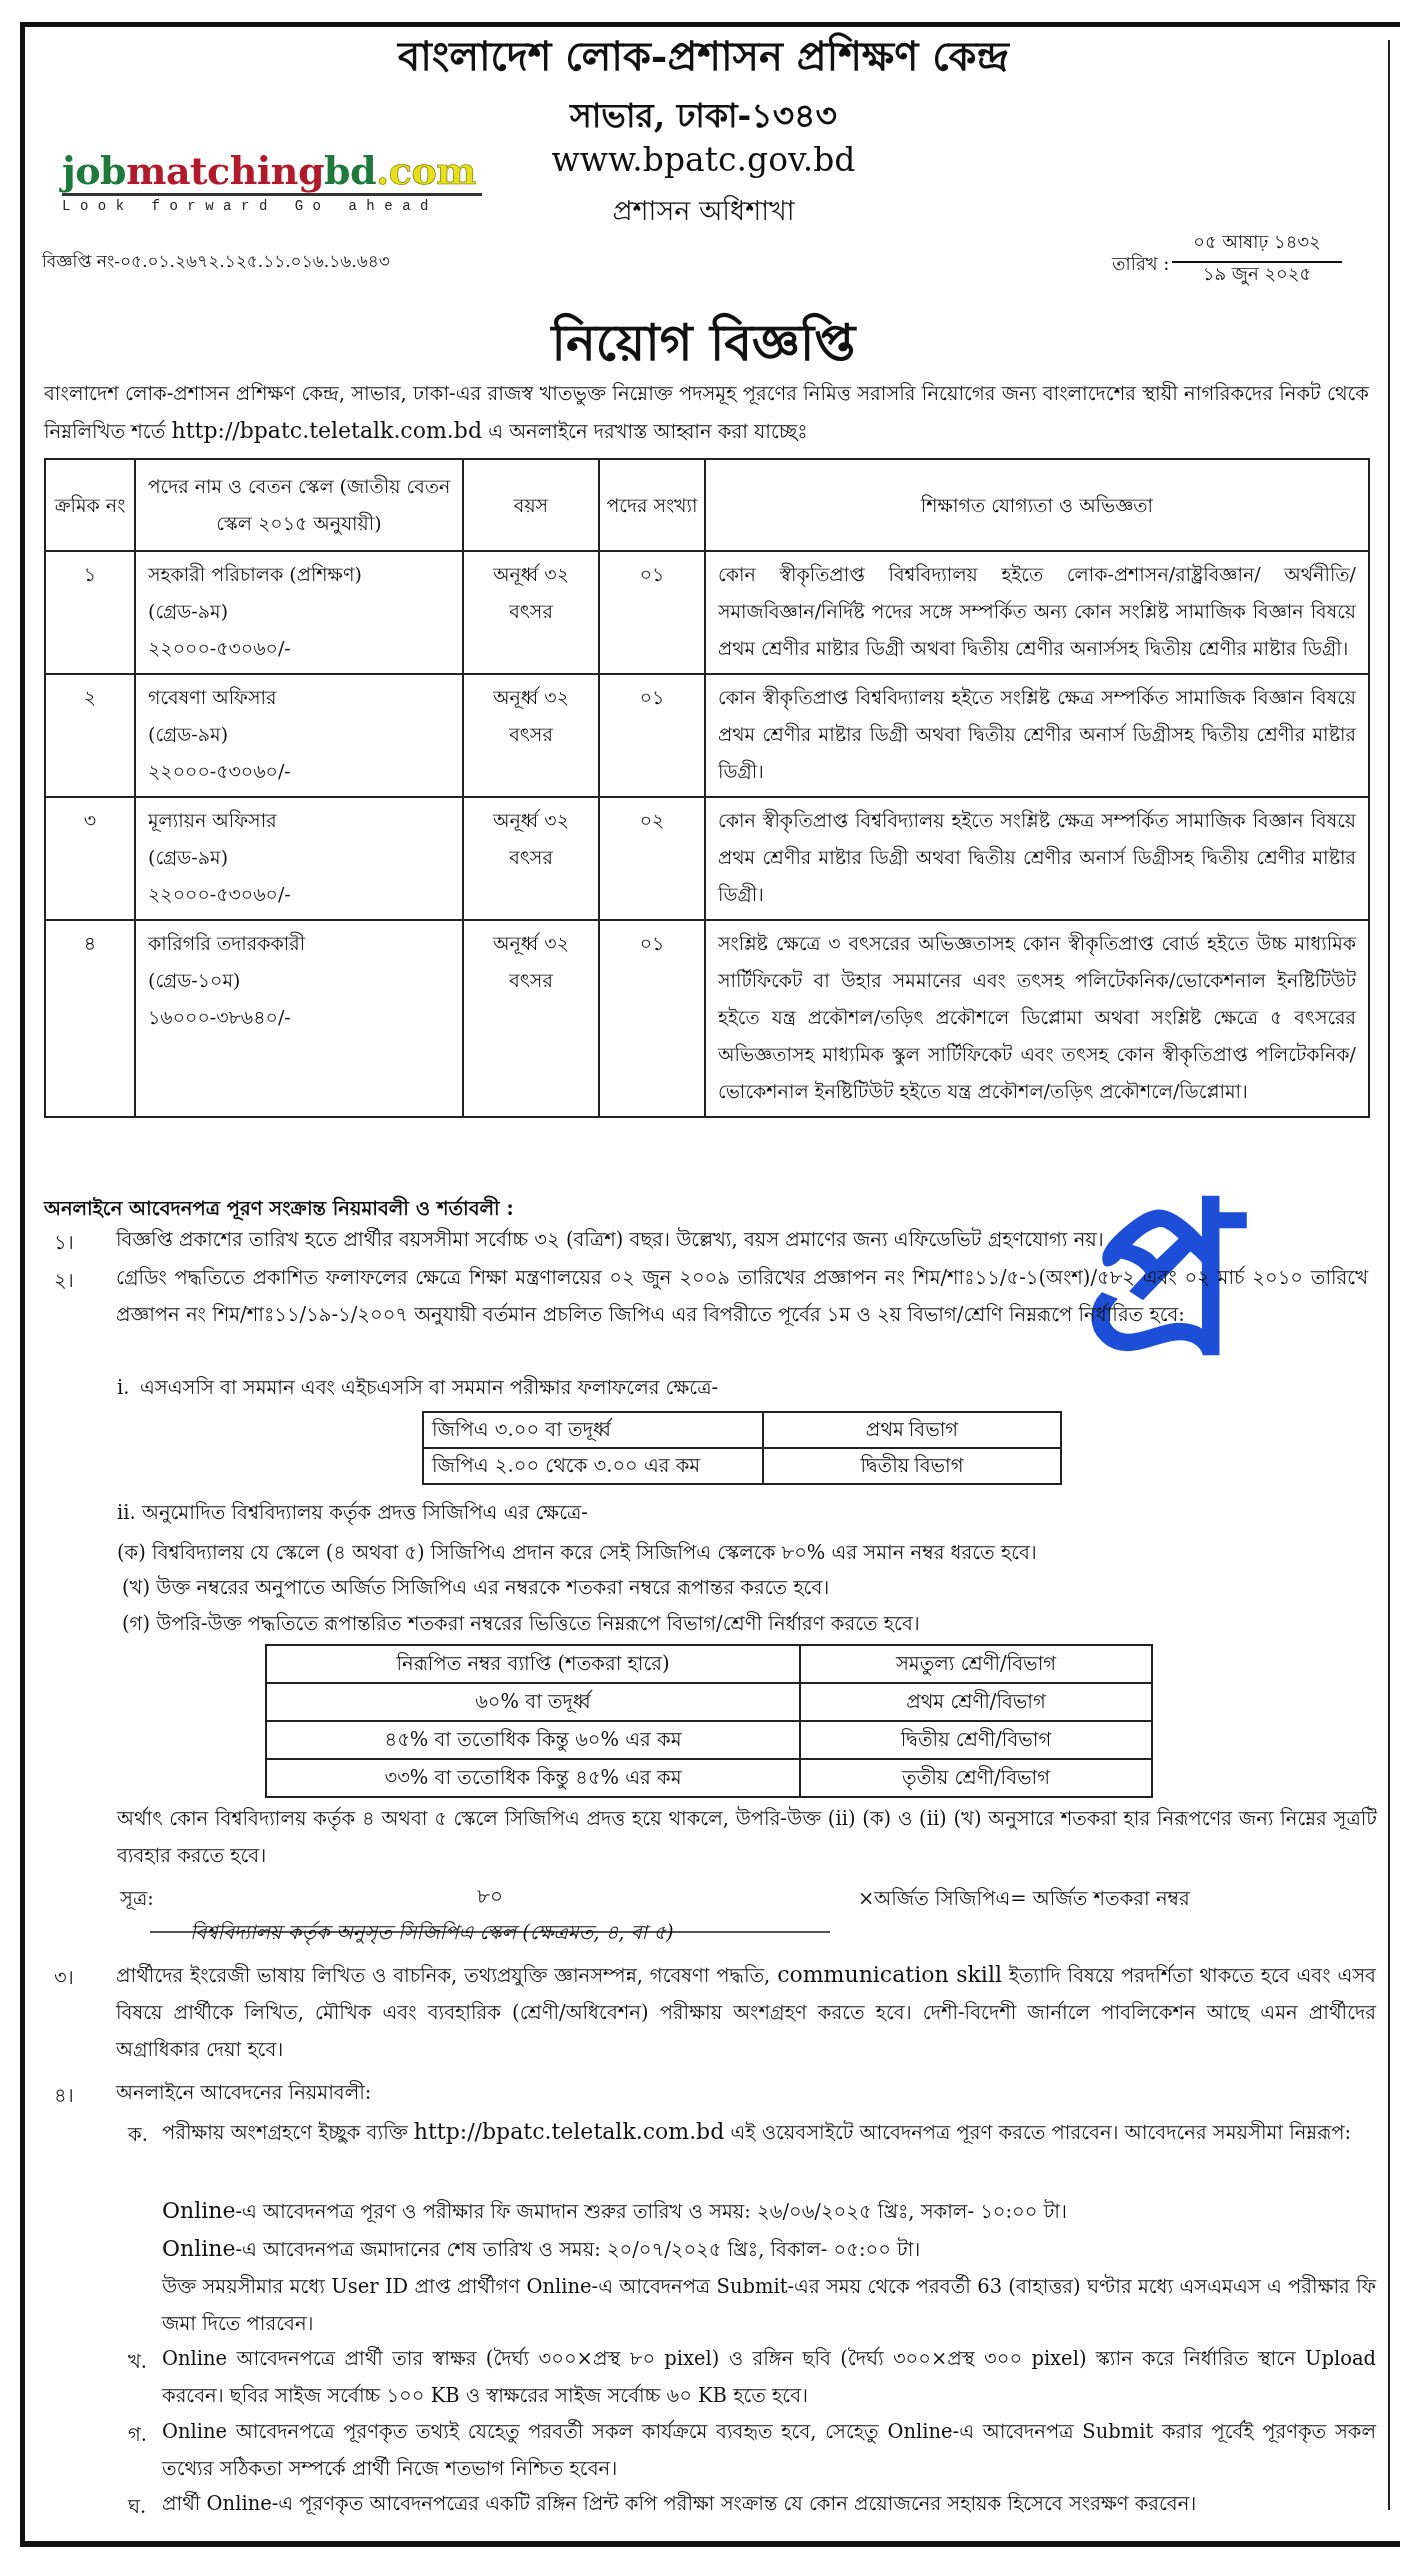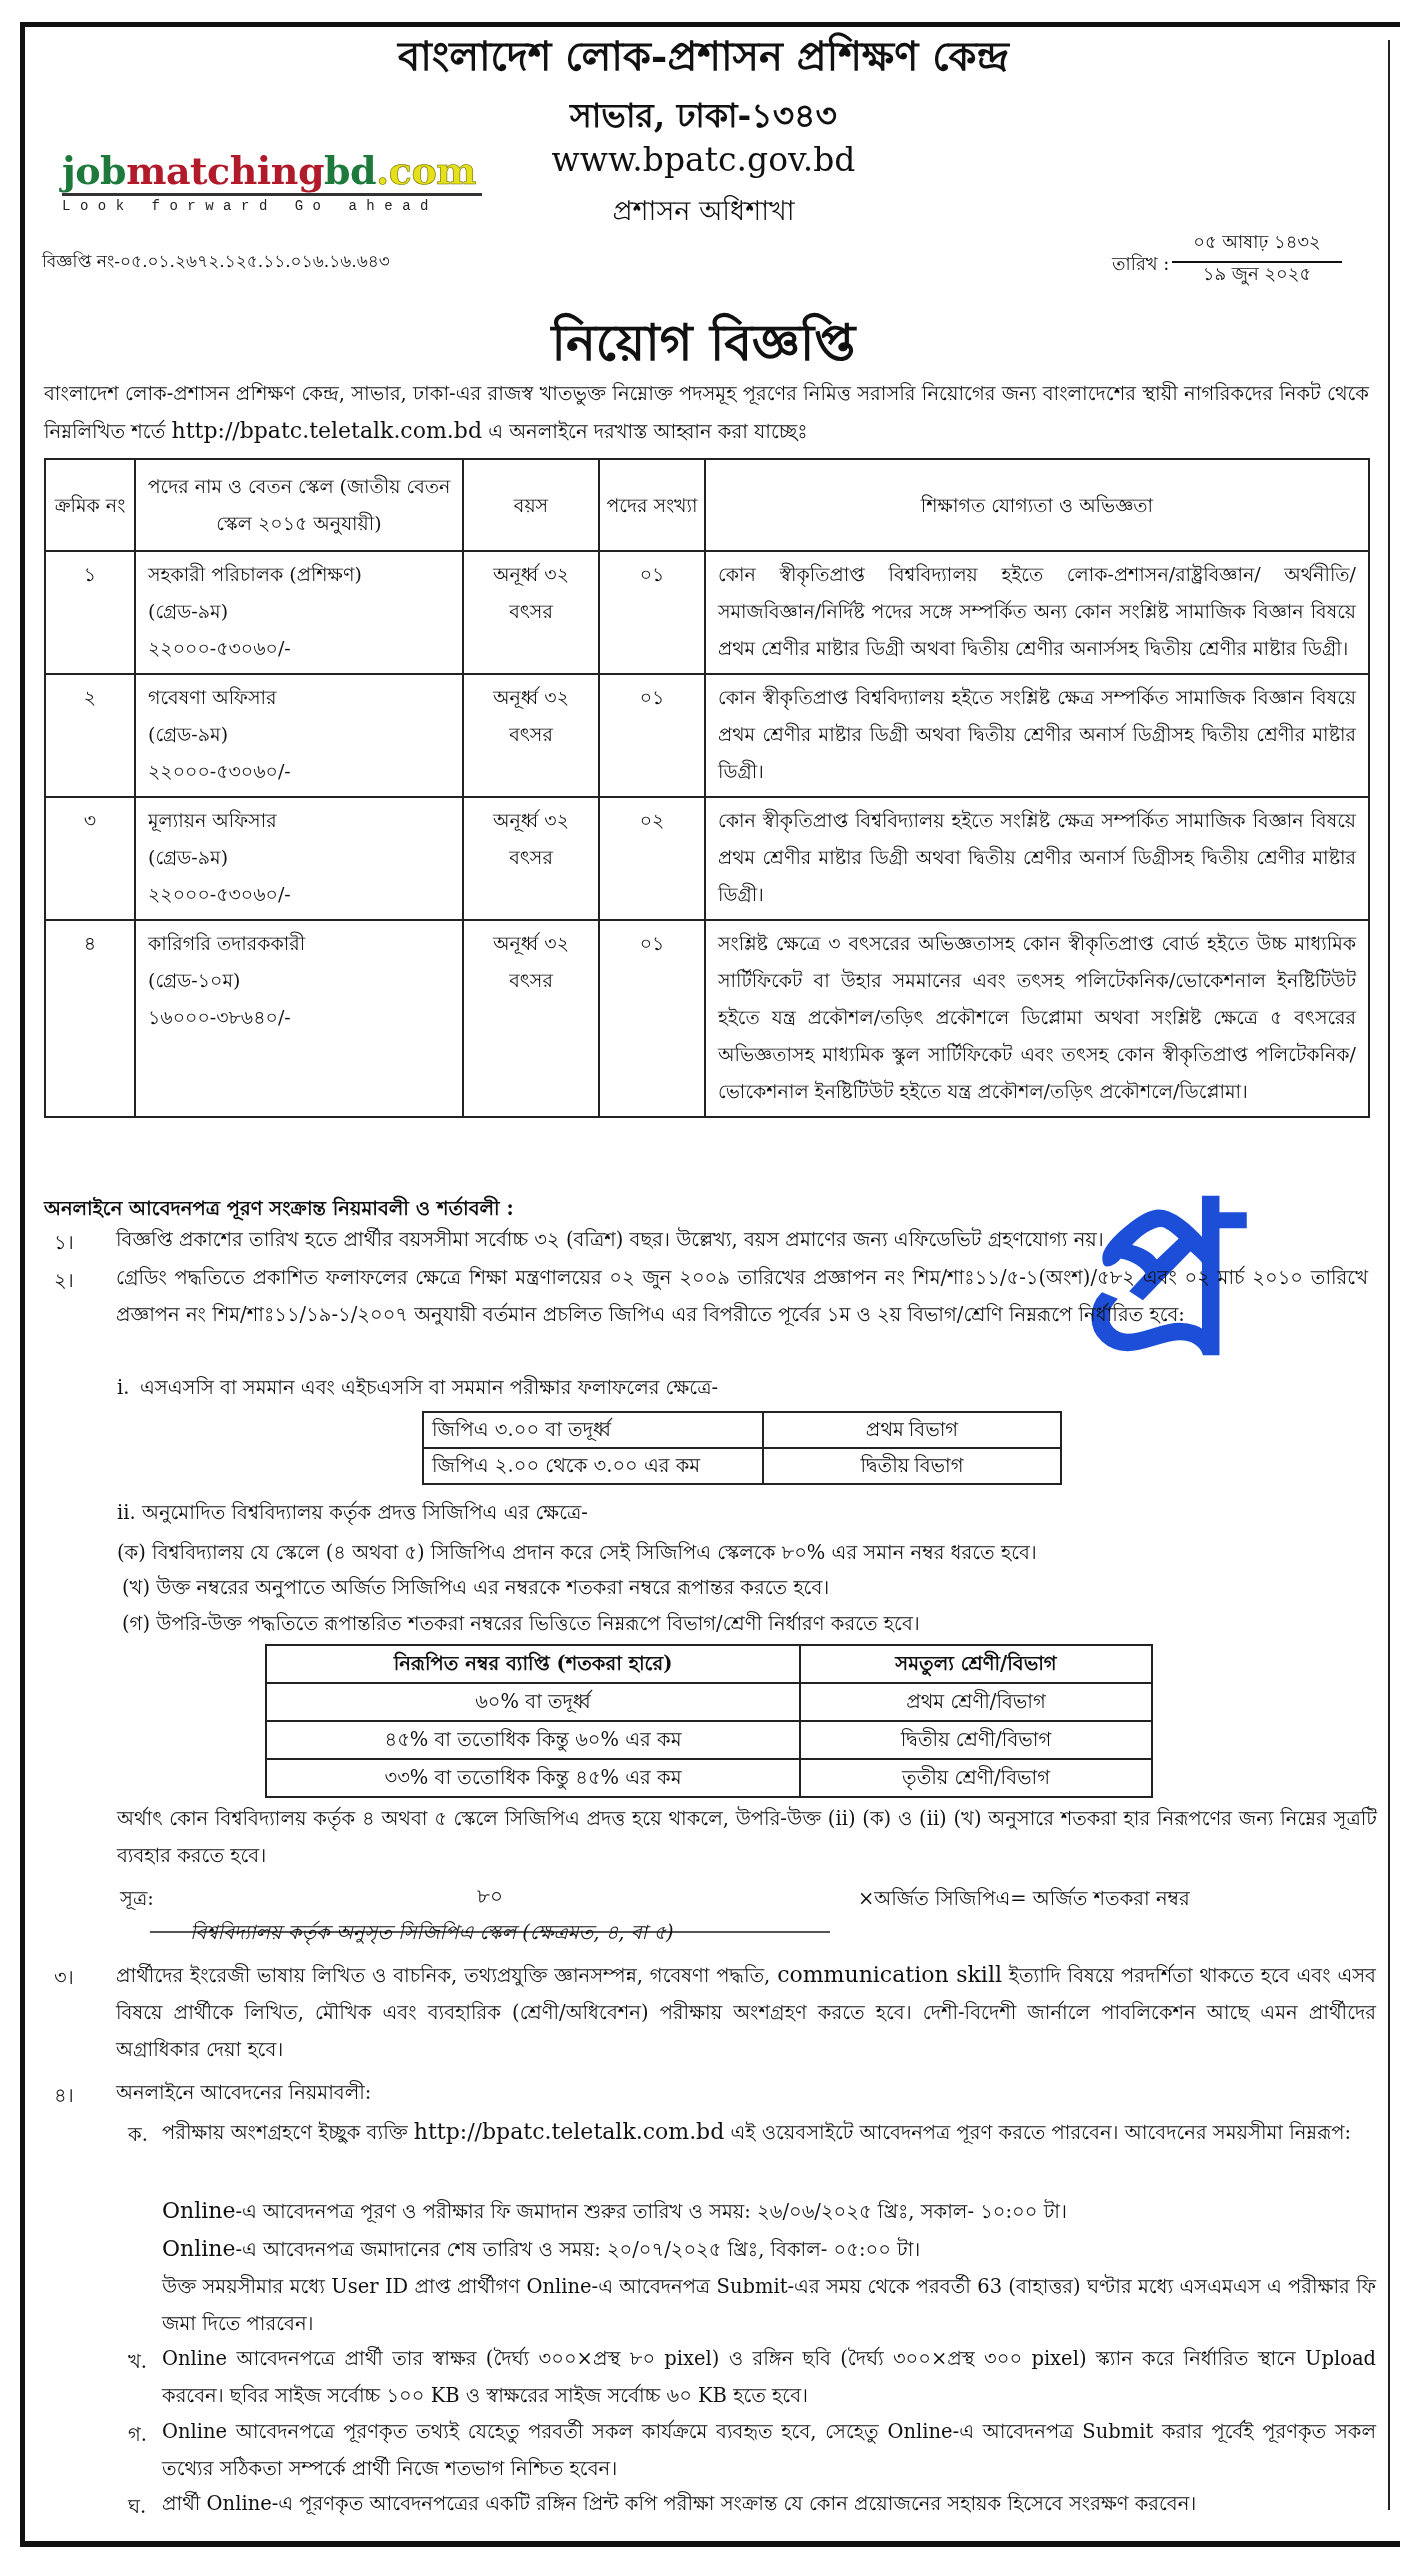--- a/index.html
+++ b/index.html
@@ -65,21 +65,21 @@
   .rules-heading { left: 44px; top: 1194px; font-size: 19.5px; font-weight: bold; }
   .rule-num { position: absolute; font-size: 19.5px; }
   .rule-text { position: absolute; font-size: 19.5px; line-height: 37px; text-align: justify; }
 
   table.gpa { position: absolute; left: 422px; top: 1411px; width: 640px; border-collapse: collapse; font-size: 19.5px; z-index: 1; }
   table.gpa td { border: 2px solid #222; padding: 2px 8px; line-height: 30px; }
   table.gpa td.gc2 { text-align: center; width: 280px; font-family: Liberation Serif, serif; }
 
   table.cgpa { position: absolute; left: 265px; top: 1644px; width: 888px; border-collapse: collapse; font-size: 19.5px; z-index: 1; }
   table.cgpa th, table.cgpa td { border: 2px solid #222; text-align: center; line-height: 30px; padding: 3px 6px; font-weight: normal; }
-  table.cgpa th { font-weight: bold; }
+  table.cgpa th { font-weight: normal; }
   table.cgpa td.cc1 { width: 520px; }
 
   .formula-label { left: 120px; top: 1884px; font-size: 19.5px; }
   .formula-num { left: 150px; top: 1881px; width: 680px; font-size: 20px; text-align: center; border-bottom: 2px solid #555; padding-bottom: 17px; }
   .formula-right { left: 858px; top: 1884px; font-size: 19.5px; }
   .formula-den { left: 190px; top: 1918px; font-size: 19.5px; font-style: italic; }
 
   .sub-para { position: absolute; font-size: 19.5px; line-height: 37px; text-align: justify; }
   .en { font-size: 22px; }
 </style>

